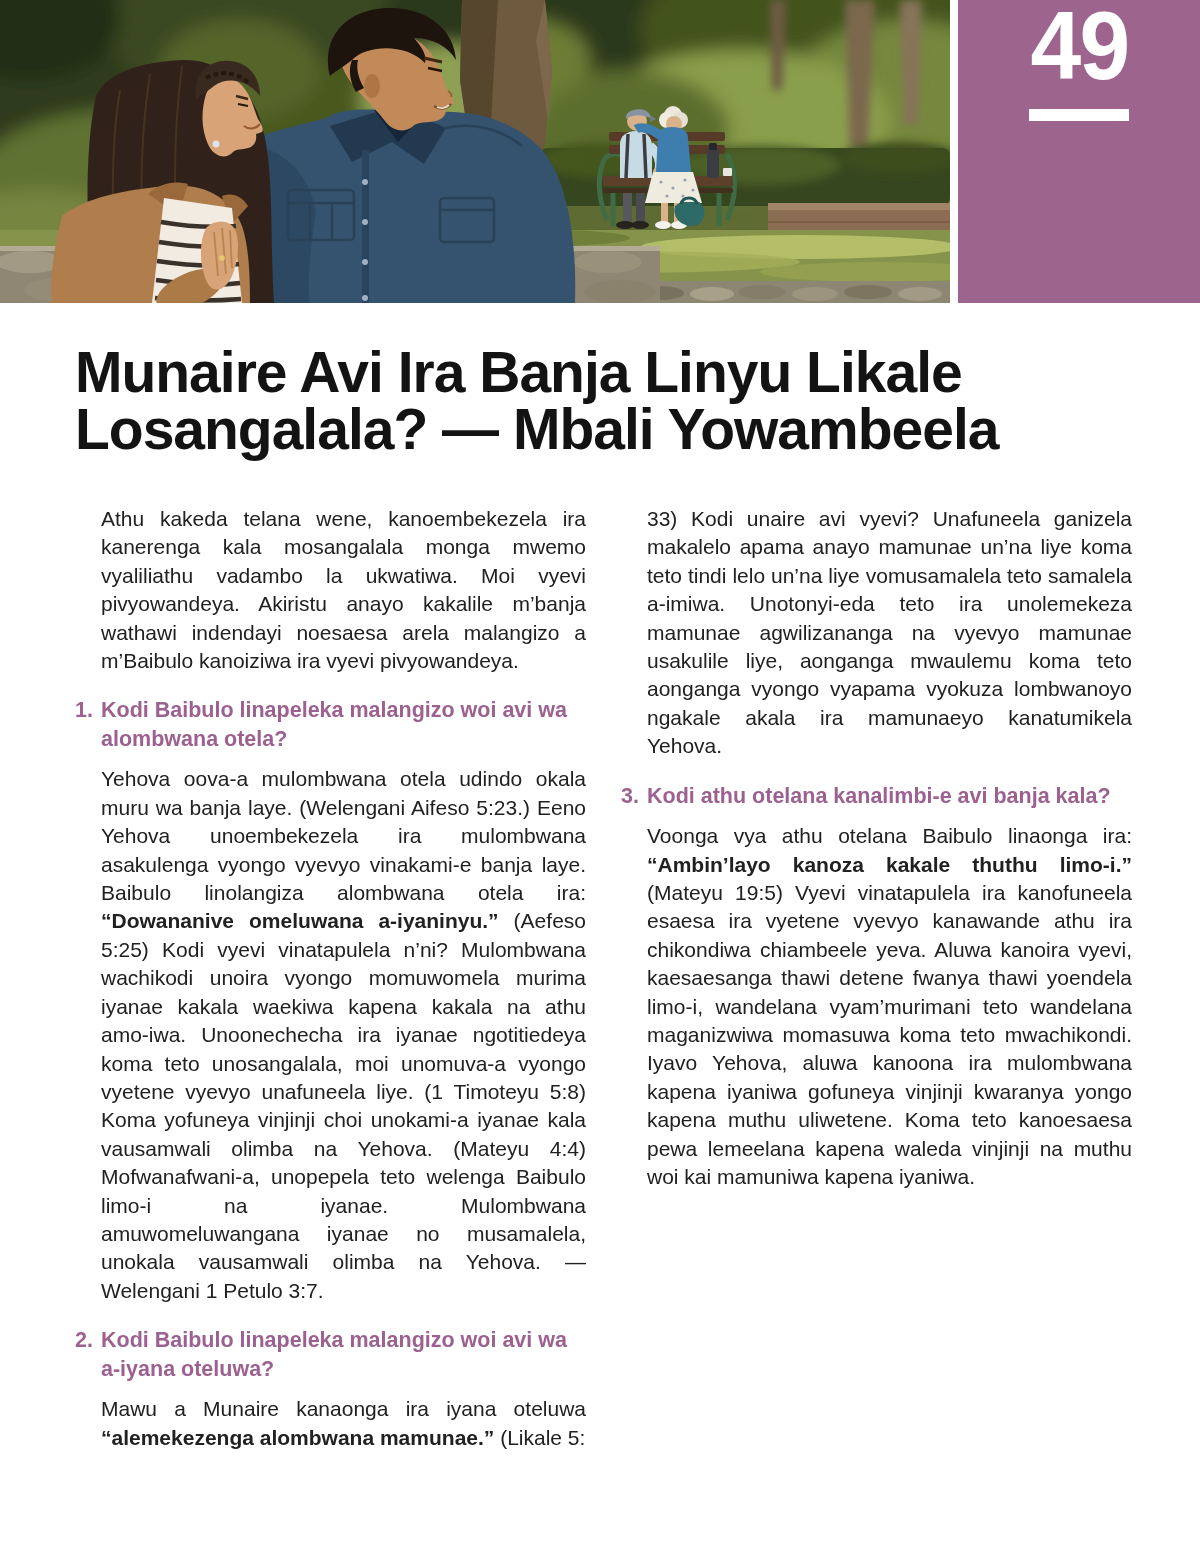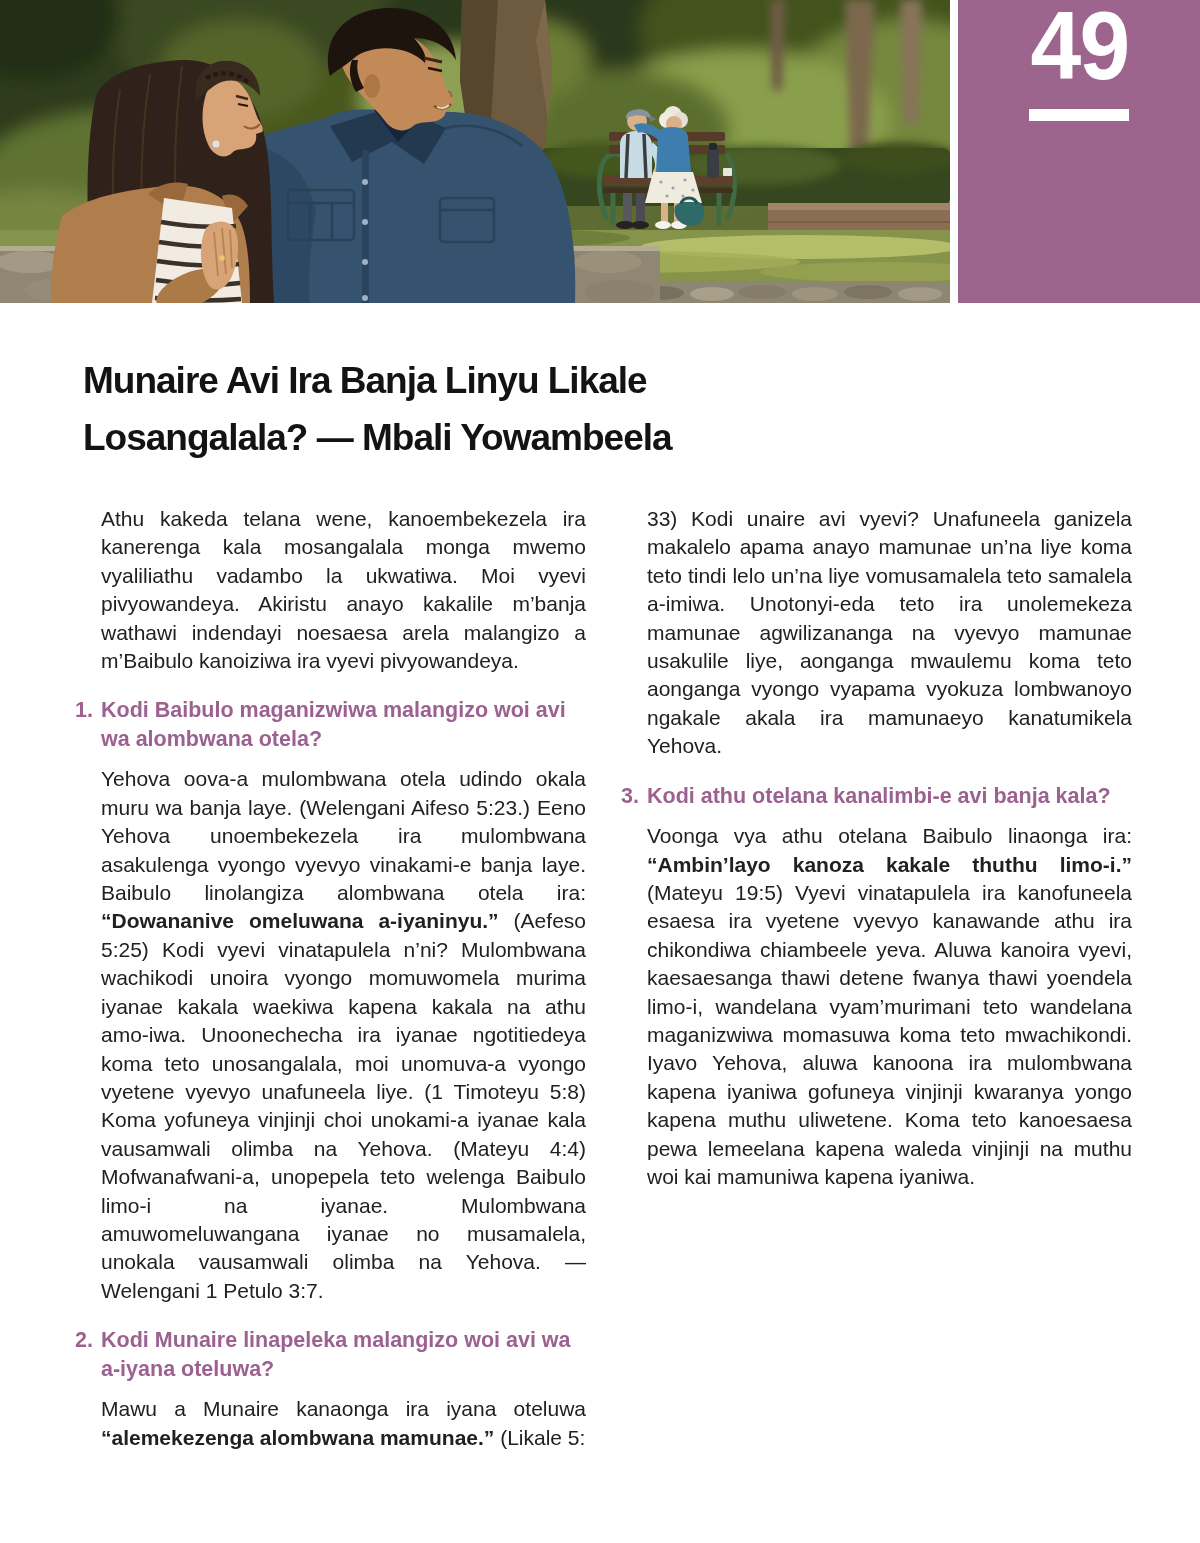--- a/index.html
+++ b/index.html
@@ -13,22 +13,22 @@
   .lesson-box{
     flex:1;height:303px;background:var(--accent,#9d648d);
     display:flex;flex-direction:column;align-items:center;
   }
   .lesson-number{
     font-size:96px;font-weight:bold;color:#fff;line-height:0.95;
     letter-spacing:-2px;transform:scaleX(.95);
   }
   .lesson-rule{width:100px;height:12px;background:#fff;margin-top:18px;}
   .page-title{
-    position:absolute;left:75px;top:344px;width:1060px;margin:8px;
-    font-size:37px;line-height:57px;font-weight:bold;color:var(--title,#131313);
+    position:absolute;left:75px;top:344px;width:1060px;margin:0;
+    font-size:57px;line-height:57px;font-weight:bold;color:var(--title,#131313);
     letter-spacing:-1px;
   }
   .tline{display:block;}
   .columns{position:absolute;left:75px;top:505px;width:1057px;display:flex;gap:35px;justify-content:flex-end;}
   .col{width:511px;flex:none;}
   .para{
     margin:0 0 0 26px;font-size:21px;line-height:28.4px;color:var(--body,#212121);
     text-align:justify;
   }
   .question{
@@ -274,26 +274,26 @@
   <h1 class="page-title">
     <span class="tline">Munaire Avi Ira Banja Linyu Likale</span>
     <span class="tline">Losangalala? — Mbali Yowambeela</span>
   </h1>
 
   <div class="columns">
     <div class="col">
         <p class="para"><span>Athu kakeda telana wene, kanoembekezela ira kanerenga kala mosangalala monga mwemo vyaliliathu vadambo la ukwatiwa. Moi vyevi pivyowandeya. Akiristu anayo kakalile m’banja wathawi indendayi noesaesa arela malangizo a m’Baibulo kanoiziwa ira vyevi pivyowandeya.</span></p>
         <div class="question">
           <span class="qnum">1.</span>
-          <span class="qtext">Kodi Baibulo maganizwiwa malangizo woi avi wa alombwana otela?</span>
+          <span class="qtext">Kodi Baibulo linapeleka malangizo woi avi wa alombwana otela?</span>
         </div>
         <p class="para"><span>Yehova oova-a mulombwana otela udindo okala muru wa banja laye. (Welengani Aifeso 5:23.) Eeno Yehova unoembekezela ira mulombwana asakulenga vyongo vyevyo vinakami-e banja laye. Baibulo linolangiza alombwana otela ira: </span><span class="bold">“Dowananive omeluwana a-iyaninyu.”</span><span> (Aefeso 5:25) Kodi vyevi vinatapulela n’ni? Mulombwana wachikodi unoira vyongo momuwomela murima iyanae kakala waekiwa kapena kakala na athu amo-iwa. Unoonechecha ira iyanae ngotitiedeya koma teto unosangalala, moi unomuva-a vyongo vyetene vyevyo unafuneela liye. (1 Timoteyu 5:8) Koma yofuneya vinjinji choi unokami-a iyanae kala vausamwali olimba na Yehova. (Mateyu 4:4) Mofwanafwani-a, unopepela teto welenga Baibulo limo-i na iyanae. Mulombwana amuwomeluwangana iyanae no musamalela, unokala vausamwali olimba na Yehova. — Welengani 1 Petulo 3:7.</span></p>
         <div class="question">
           <span class="qnum">2.</span>
-          <span class="qtext">Kodi Munaire linapeleka malangizo woi avi wa a-iyana oteluwa?</span>
+          <span class="qtext">Kodi Baibulo linapeleka malangizo woi avi wa a-iyana oteluwa?</span>
         </div>
         <p class="para"><span>Mawu a Munaire kanaonga ira iyana oteluwa </span><span class="bold">“alemekezenga alombwana mamunae.”</span><span> (Likale 5:</span></p>
       </div>
     <div class="col">
         <p class="para"><span>33) Kodi unaire avi vyevi? Unafuneela ganizela makalelo apama anayo mamunae un’na liye koma teto tindi lelo un’na liye vomusamalela teto samalela a-imiwa. Unotonyi-eda teto ira unolemekeza mamunae agwilizananga na vyevyo mamunae usakulile liye, aonganga mwaulemu koma teto aonganga vyongo vyapama vyokuza lombwanoyo ngakale akala ira mamunaeyo kanatumikela Yehova.</span></p>
         <div class="question">
           <span class="qnum">3.</span>
           <span class="qtext">Kodi athu otelana kanalimbi-e avi banja kala?</span>
         </div>
         <p class="para"><span>Voonga vya athu otelana Baibulo linaonga ira: </span><span class="bold">“Ambin’layo kanoza kakale thuthu limo-i.”</span><span> (Mateyu 19:5) Vyevi vinatapulela ira kanofuneela esaesa ira vyetene vyevyo kanawande athu ira chikondiwa chiambeele yeva. Aluwa kanoira vyevi, kaesaesanga thawi detene fwanya thawi yoendela limo-i, wandelana vyam’murimani teto wandelana maganizwiwa momasuwa koma teto mwachikondi. Iyavo Yehova, aluwa kanoona ira mulombwana kapena iyaniwa gofuneya vinjinji kwaranya yongo kapena muthu uliwetene. Koma teto kanoesaesa pewa lemeelana kapena waleda vinjinji na muthu woi kai mamuniwa kapena iyaniwa.</span></p>

